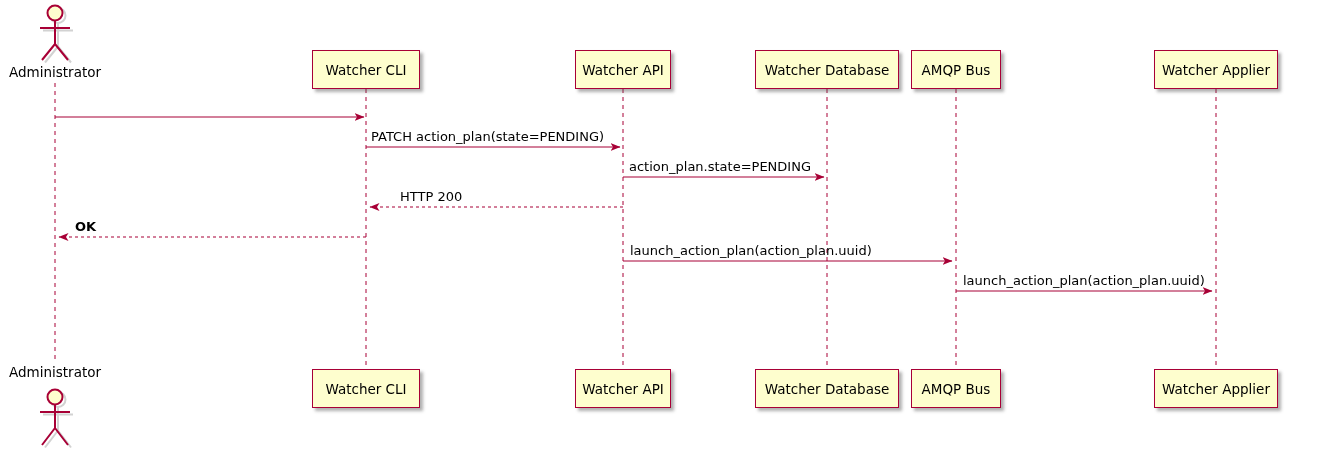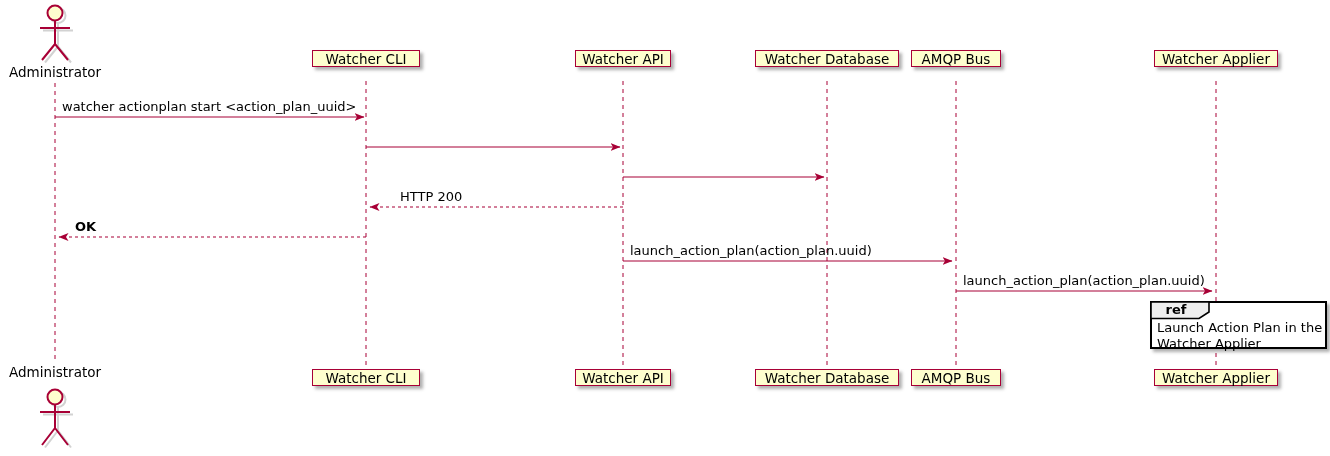--- a/index.html
+++ b/index.html
@@ -2,21 +2,21 @@
 <html><head>
 <meta charset="utf-8">
 <style>
   html,body{margin:0;padding:0;background:#ffffff;}
   .canvas{
     position:relative;width:1330px;height:456px;background:#ffffff;overflow:hidden;
     font-family:"DejaVu Sans","Liberation Sans",sans-serif;color:#000;
   }
   .layer{position:absolute;left:0;top:0;width:1330px;height:456px;}
   .pbox{
-    position:absolute;height:17px;box-sizing:border-box;
+    position:absolute;height:39px;box-sizing:border-box;
     background:#FEFECE;border:1.6px solid #A80036;
     display:flex;align-items:center;justify-content:center;
     font-size:13.5px;white-space:nowrap;
     box-shadow:3px 3px 3px rgba(80,80,80,0.45);
   }
   .alabel{
     position:absolute;width:140px;text-align:center;
     font-size:13.5px;white-space:nowrap;
   }
   .msg{
@@ -99,35 +99,27 @@
   <div class="pbox" style="left:755px;top:50px;width:144px;">
     <span>Watcher Database</span>
   </div>
   <div class="pbox" style="left:911px;top:50px;width:90px;">
     <span>AMQP Bus</span>
   </div>
   <div class="pbox" style="left:1154px;top:50px;width:124px;">
     <span>Watcher Applier</span>
   </div>
 
-  <div class="msg" style="left:62px;top:99px;">watcher actionplan start &lt;action_plan_uuid&gt;</div>
+  <div class="msg" style="left:371px;top:129px;">PATCH action_plan(state=PENDING)</div>
+  <div class="msg" style="left:629px;top:159px;">action_plan.state=PENDING</div>
   <div class="msg" style="left:400px;top:189px;">HTTP 200</div>
   <div class="msg" style="left:75px;top:219px;font-weight:bold;">OK</div>
   <div class="msg" style="left:630px;top:243px;">launch_action_plan(action_plan.uuid)</div>
   <div class="msg" style="left:963px;top:273px;">launch_action_plan(action_plan.uuid)</div>
 
-  <div class="refbox">
-    <div class="reftab">
-      <svg width="62" height="19" viewBox="0 0 62 19">
-        <path d="M1,1 H59 V11 L49,17.5 H1 Z" fill="#EEEEEE" stroke="#000000" stroke-width="1.6"></path>
-      </svg>
-      <span class="kw">ref</span>
-    </div>
-    <div class="reftext">Launch Action Plan in the Watcher Applier</div>
-  </div>
 
   <div class="pbox" style="left:312px;top:369px;width:108px;">
     <span>Watcher CLI</span>
   </div>
   <div class="pbox" style="left:575px;top:369px;width:96px;">
     <span>Watcher API</span>
   </div>
   <div class="pbox" style="left:755px;top:369px;width:144px;">
     <span>Watcher Database</span>
   </div>

